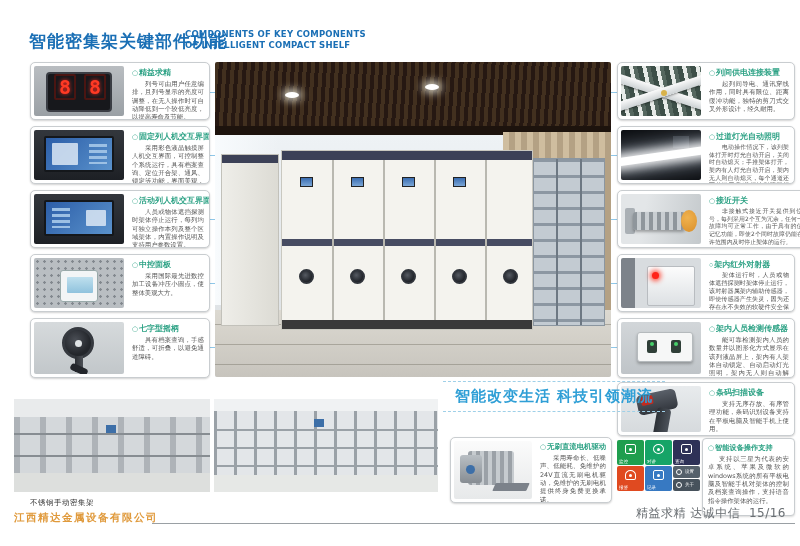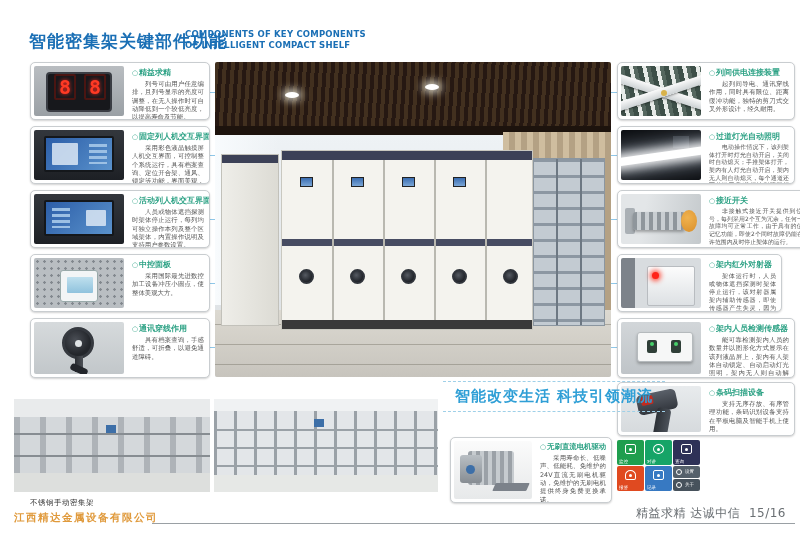--- a/index.html
+++ b/index.html
@@ -249,21 +249,21 @@
   </div>
 
   <div class="callout" style="left:30px;top:318px;width:180px;height:60px;">
     <div class="photo ph-crank">
       <div class="wheel"></div>
       <div class="hub"></div>
       <div class="stem"></div>
       <div class="grip"></div>
     </div>
     <div class="ctext">
-      <div class="ctitle">通讯穿线作用</div>
+      <div class="ctitle">七字型摇柄</div>
       <div class="cbody">具有档案查询，手感舒适，可折叠，以避免通道障碍。</div>
     </div>
   </div>
 
   <div class="callout rcol" style="left:617px;top:62px;width:178px;height:58px;">
     <div class="photo ph-xlink">
       <div class="b1"></div>
         <div class="b2"></div>
         <div class="pin"></div>
     </div>
@@ -289,21 +289,21 @@
       <div class="flange"></div>
         <div class="cyl"></div>
         <div class="tip"></div>
     </div>
     <div class="ctext">
       <div class="ctitle">接近开关</div>
       <div class="cbody" style="font-size:5.9px;">非接触式接近开关提供到位信号，每列采用2个互为冗余，任何一个故障均可正常工作，由于具有的位置记忆功能，即使2个同时故障仍能在允许范围内及时停止架体的运行。</div>
     </div>
   </div>
 
-  <div class="callout rcol" style="left:617px;top:254px;width:165px;height:58px;">
+  <div class="callout rcol" style="left:617px;top:254px;width:178px;height:58px;font-family:Liberation Serif, serif;">
     <div class="photo ph-ir">
       <div class="box"></div>
         <div class="dot"></div>
     </div>
     <div class="ctext">
       <div class="ctitle">架内红外对射器</div>
       <div class="cbody" style="font-size:6.1px;">架体运行时，人员或物体遮挡探测时架体停止运行，该对射器属架内辅助传感器，即使传感器产生失灵，因为还存在永不失效的软硬件安全保护机制。</div>
     </div>
   </div>
 
@@ -390,20 +390,24 @@
         <span class="hicon"></span>
         <span class="hlabel">设置</span>
       </div>
       <div class="half" style="background:#47525c;">
         <span class="hicon"></span>
         <span class="hlabel">关于</span>
       </div>
     </div>
   </div>
 
+  <div class="smartbox">
+    <div class="ctitle">智能设备操作支持</div>
+    <div class="cbody">支持以三星为代表的安卓系统、苹果及微软的windows系统的所有平板电脑及智能手机对架体的控制及档案查询操作，支持语音指令操作架体的运行。</div>
+  </div>
 
   <div class="caption">不锈钢手动密集架</div>
   <div class="company">江西精达金属设备有限公司</div>
   <div class="footline"></div>
   <div class="foot-right">
     <span>精益求精 达诚中信</span>&nbsp;&nbsp;<span>15/16</span>
   </div>
 
 </div>
 

